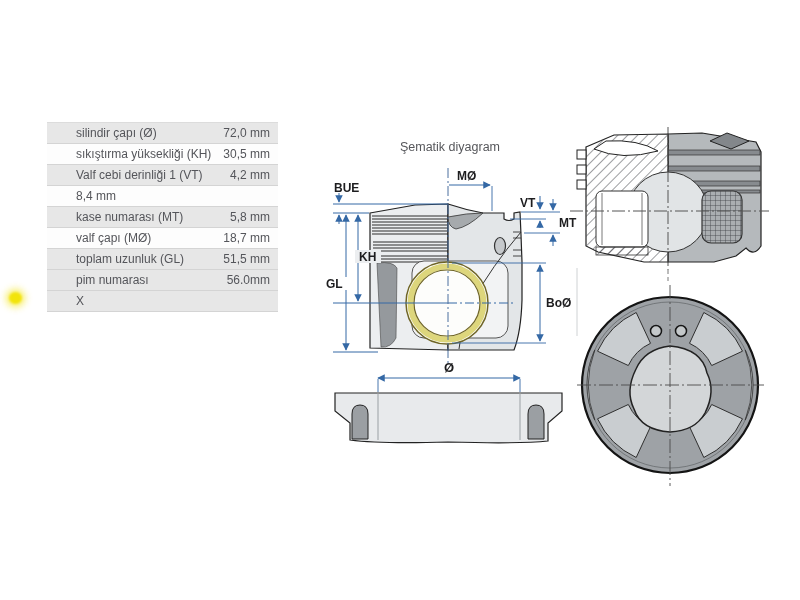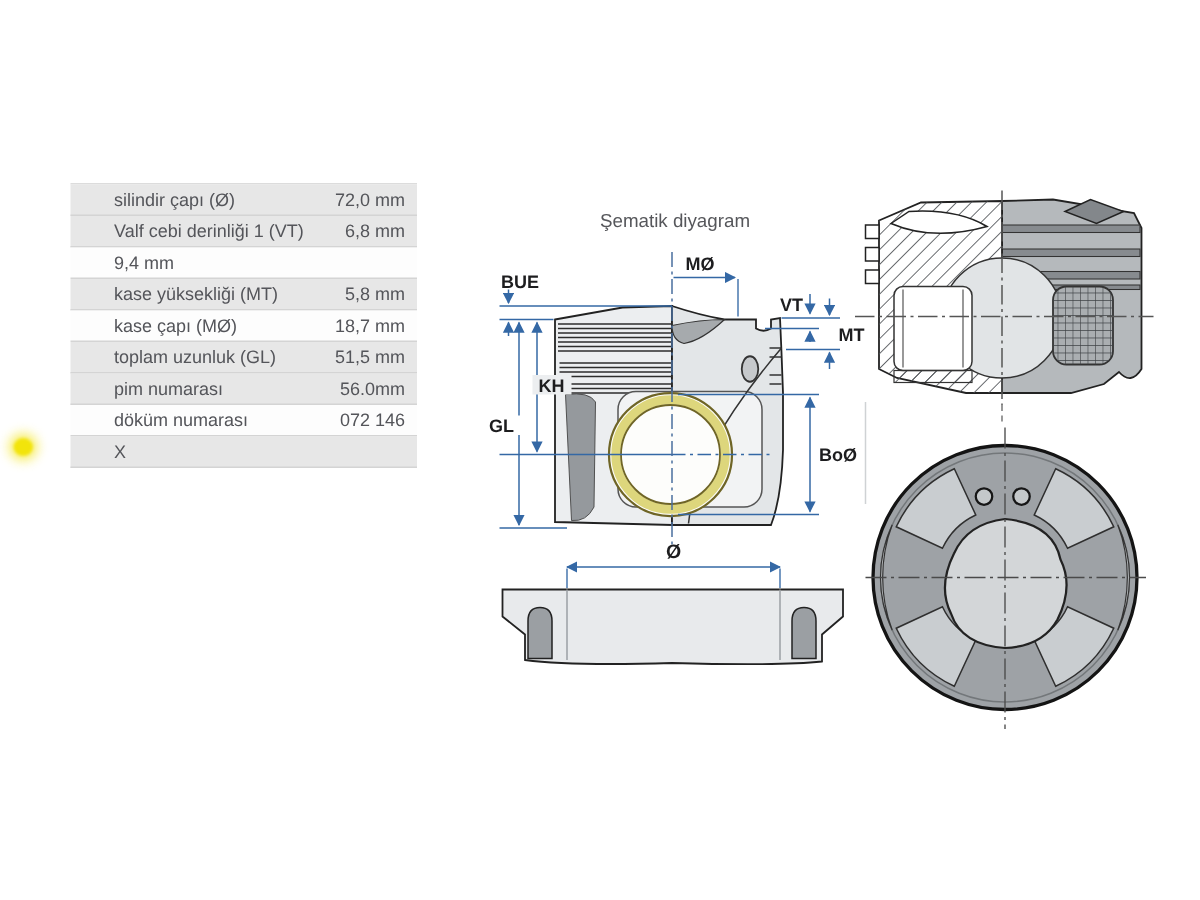--- a/index.html
+++ b/index.html
@@ -25,46 +25,46 @@
 
 <div id="canvas">
 
   <span class="marker"></span>
 
   <div class="spec-table">
     <div class="spec-row shaded">
         <span class="lbl">silindir çapı (Ø)</span>
         <span class="val">72,0 mm</span>
       </div>
+    <div class="spec-row">
+        <span class="lbl">sıkıştırma yüksekliği (KH)</span>
+        <span class="val">30,5 mm</span>
+      </div>
     <div class="spec-row shaded">
         <span class="lbl">Valf cebi derinliği 1 (VT)</span>
-        <span class="val">6,8 mm</span>
+        <span class="val">4,2 mm</span>
       </div>
     <div class="spec-row">
-        <span class="val">9,4 mm</span>
-      </div>
-    <div class="spec-row shaded">
-        <span class="lbl">kase yüksekliği (MT)</span>
+        <span class="val">8,4 mm</span>
+      </div>
+    <div class="spec-row shaded">
+        <span class="lbl">kase numarası (MT)</span>
         <span class="val">5,8 mm</span>
       </div>
     <div class="spec-row">
-        <span class="lbl">kase çapı (MØ)</span>
+        <span class="lbl">valf çapı (MØ)</span>
         <span class="val">18,7 mm</span>
       </div>
     <div class="spec-row shaded">
         <span class="lbl">toplam uzunluk (GL)</span>
         <span class="val">51,5 mm</span>
       </div>
     <div class="spec-row shaded">
         <span class="lbl">pim numarası</span>
         <span class="val">56.0mm</span>
-      </div>
-    <div class="spec-row">
-        <span class="lbl">döküm numarası</span>
-        <span class="val">072 146</span>
       </div>
     <div class="spec-row shaded">
         <span class="val">X</span>
       </div>
   </div>
 
   <svg id="drawing" width="800" height="600" viewBox="0 0 800 600">
     <defs>
       <marker id="arr" viewBox="0 0 10 10" refX="9" refY="5" markerWidth="7.5" markerHeight="7.5" orient="auto-start-reverse">
         <path d="M0,0 L10,5 L0,10 Z" fill="#3468a5"></path>

